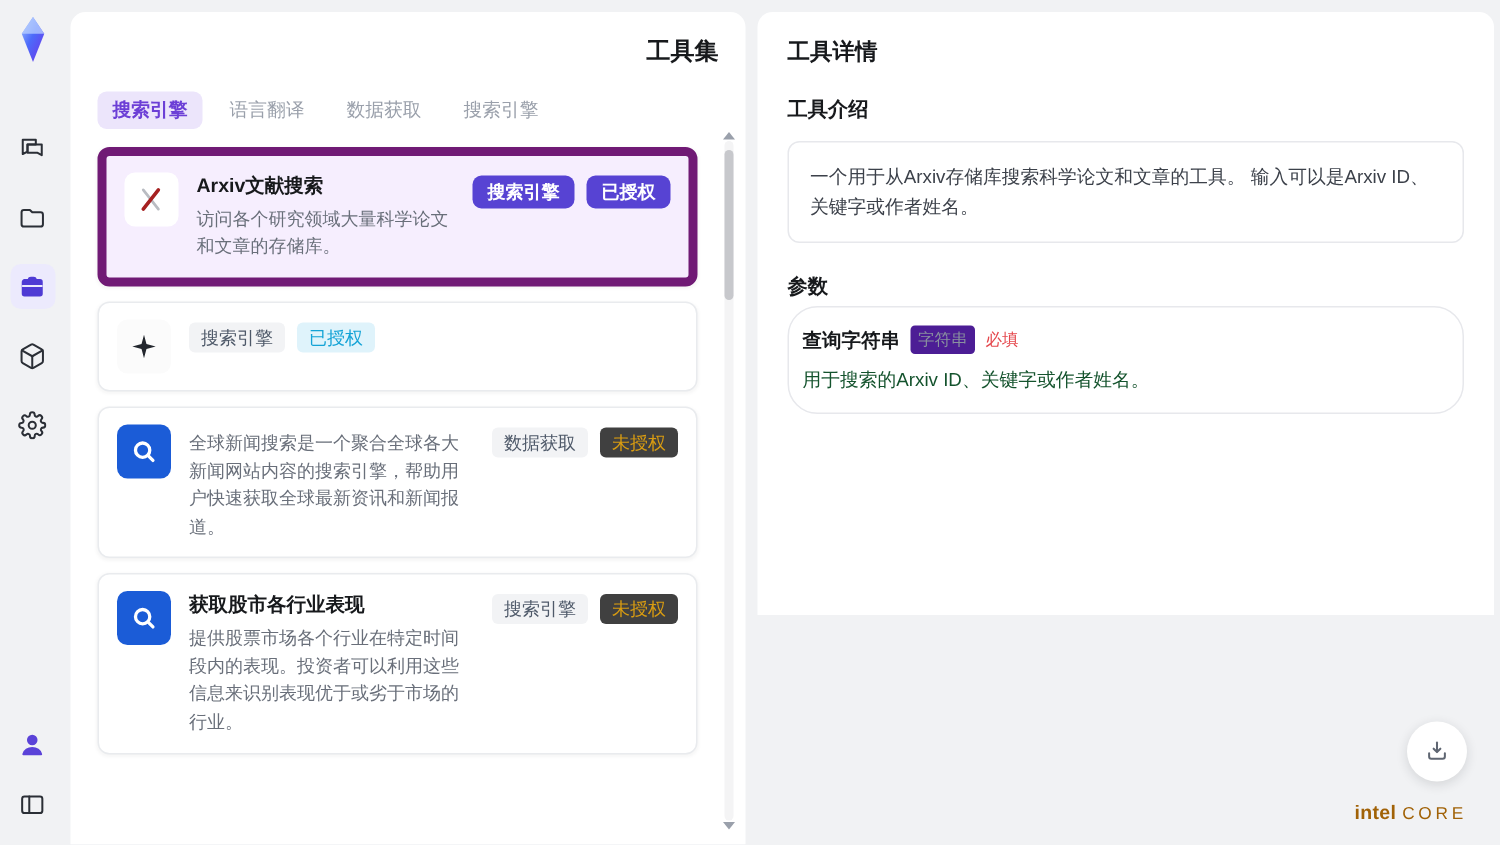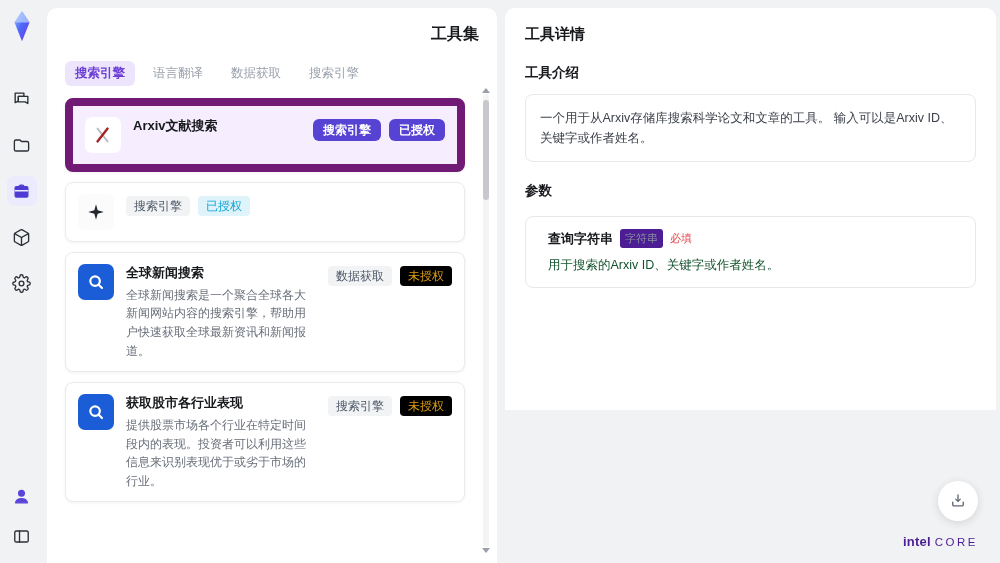--- a/index.html
+++ b/index.html
@@ -30,62 +30,62 @@
   .pl-inner { padding:16px 18px 0 18px; }
   .page-title { font-size:16px; font-weight:bold; color:#17191c;text-align:right; }
   .tabs { display:flex; gap:8px; margin-top:16px; margin-bottom:12px; align-items:center; }
   .tab { font-size:12.5px; color:#9aa0ab; padding:4px 10px; border-radius:6px; cursor:pointer; white-space:nowrap; }
   .tab.active { background:#ece5fb; color:#6c3fd6; font-weight:bold; }
 
   .tool-list { padding-right:14px; }
   .tool-card { display:flex; gap:12px; background:#fff; border:1px solid #e9ebee;
     border-radius:8px; padding:11px 12px; margin-bottom:10px; cursor:pointer;
     box-shadow:0 1px 3px rgba(31,35,41,.06); }
-  .tool-card.selected { background:#f6eefe; border:8px solid #701a75; }
+  .tool-card.selected { background:#f6eefe; border:6px solid #701a75; }
   .tool-ic { width:36px; height:36px; border-radius:7px; flex:0 0 36px;
     display:flex; align-items:center; justify-content:center; background:#fafafa; }
   .tool-ic.blue { background:#1b5cd7; }
   .tool-ic svg { width:22px; height:22px; }
   .tool-mid { flex:1; min-width:0; }
   .tool-name { font-size:13px; font-weight:bold; color:#17191c; line-height:1.45; }
   .tool-desc { font-size:12px; color:#696f7a; line-height:1.55; margin-top:3px; }
   .tool-badges { display:flex; gap:8px; align-items:flex-start; flex:0 0 auto; padding-top:2px; }
   .badge { font-size:12px; line-height:1; padding:4px 8px; border-radius:4px; white-space:nowrap; }
   .badge.cat  { background:#f2f3f5; color:#4e5969; }
   .badge.auth-ok   { background:#dff3fb; color:#14a3d6; }
-  .badge.auth-no   { background:#000000; color:#d99c11; }
+  .badge.auth-no   { background:#404040; color:#d99c11; }
   .badge.solid { background:#5743d3; color:#fff; border-radius:6px; padding:5px 10px; font-weight:bold; }
 
   
   .sb { position:absolute; right:8px; top:86px; bottom:16px; width:6px; }
   .sb-track { position:absolute; inset:0; background:#f4f4f5; border-radius:3px; }
   .sb-thumb { position:absolute; top:6px; left:0; width:6px; height:100px; background:#c7c8cc; border-radius:3px; cursor:pointer; }
   .sb-arrow { position:absolute; left:-1px; width:0; height:0; border-left:4px solid transparent; border-right:4px solid transparent; }
   .sb-arrow.up   { top:-6px; border-bottom:5px solid #9aa0ab; }
   .sb-arrow.down { bottom:-6px; border-top:5px solid #9aa0ab; }
 
   
   .pr-inner { padding:17px 20px; }
   .detail-title { font-size:15px; font-weight:bold; color:#17191c; }
   .section-h { font-size:13.5px; font-weight:bold; color:#17191c; margin-top:20px; }
   .info-box { margin-top:12px; border:1px solid #e7e8ec; border-radius:8px; padding:13px 14px;
     font-size:12.5px; color:#3c414a; line-height:1.6; }
-  .param-box { margin-top:16px; border:1px solid #e7e8ec; border-radius:8px; padding:12px 22px; }
+  .param-box { margin-top:4px; border:1px solid #e7e8ec; border-radius:20px; padding:12px 9px; }
   .param-head { display:flex; align-items:center; gap:7px; }
   .param-name { font-size:13px; font-weight:bold; color:#17191c; }
   .param-type { font-size:11px; color:#8a919f; background:#4c1d95; padding:2px 5px; border-radius:3px; }
   .param-req  { font-size:11px; color:#e5484d; }
   .param-desc { font-size:12.5px; color:#14532d; margin-top:8px; line-height:1.5; }
 
   
   .fab { position:absolute; right:22px; bottom:42px; width:40px; height:40px; border-radius:50%;
     background:#fff; box-shadow:0 2px 8px rgba(31,35,41,.14); display:flex; align-items:center;
     justify-content:center; cursor:pointer; z-index:5; }
   .fab svg { width:18px; height:18px; stroke:#5f6672; fill:none; stroke-width:1.8; stroke-linecap:round; stroke-linejoin:round; }
-  .intel { position:absolute; right:22px; bottom:14px; color:#4c1d95; font-size:13px; z-index:5; display:flex; align-items:baseline; gap:4px; }
+  .intel { position:absolute; right:22px; bottom:14px; color:#a16207; font-size:13px; z-index:5; display:flex; align-items:baseline; gap:4px; }
   .intel .i1 { font-weight:bold; letter-spacing:.2px; }
   .intel .i2 { letter-spacing:2.5px; font-size:11.5px; text-transform:uppercase;margin-top:24px; }
 </style>
 </head>
 <body>
 
 <div class="rail">
   <div class="rail-logo">
     <svg viewBox="0 0 24 26">
       <defs>
@@ -162,20 +162,21 @@
 
       <div class="tool-card selected">
         <div class="tool-ic" style="background:#fff;">
           <svg viewBox="0 0 24 24">
               <path d="M6 5 L17 19" stroke="#b9bcc2" stroke-width="2" stroke-linecap="round"></path>
               <path d="M17 5 L6 19" stroke="#a62121" stroke-width="2.6" stroke-linecap="round"></path>
             </svg>
         </div>
         <div class="tool-mid">
           <div class="tool-name">Arxiv文献搜索</div>
+          <div class="tool-desc">访问各个研究领域大量科学论文和文章的存储库。</div>
         </div>
         <div class="tool-badges">
           <span class="badge solid">搜索引擎</span>
           <span class="badge solid">已授权</span>
         </div>
       </div>
 
       <div class="tool-card">
         <div class="tool-ic" style="background:#fbfbfb;">
           <svg viewBox="0 0 24 24">
@@ -189,21 +190,20 @@
       </div>
 
       <div class="tool-card">
         <div class="tool-ic blue">
           <svg viewBox="0 0 24 24" fill="none" stroke="#fff" stroke-width="2.4" stroke-linecap="round">
               <circle cx="11" cy="11" r="5.2"></circle>
               <line x1="15.2" y1="15.2" x2="18.5" y2="18.5"></line>
             </svg>
         </div>
         <div class="tool-mid">
-          <div class="tool-name">全球新闻搜索</div>
           <div class="tool-desc">全球新闻搜索是一个聚合全球各大新闻网站内容的搜索引擎，帮助用户快速获取全球最新资讯和新闻报道。</div>
         </div>
         <div class="tool-badges">
           <span class="badge cat">数据获取</span>
           <span class="badge auth-no">未授权</span>
         </div>
       </div>
 
       <div class="tool-card">
         <div class="tool-ic blue">

